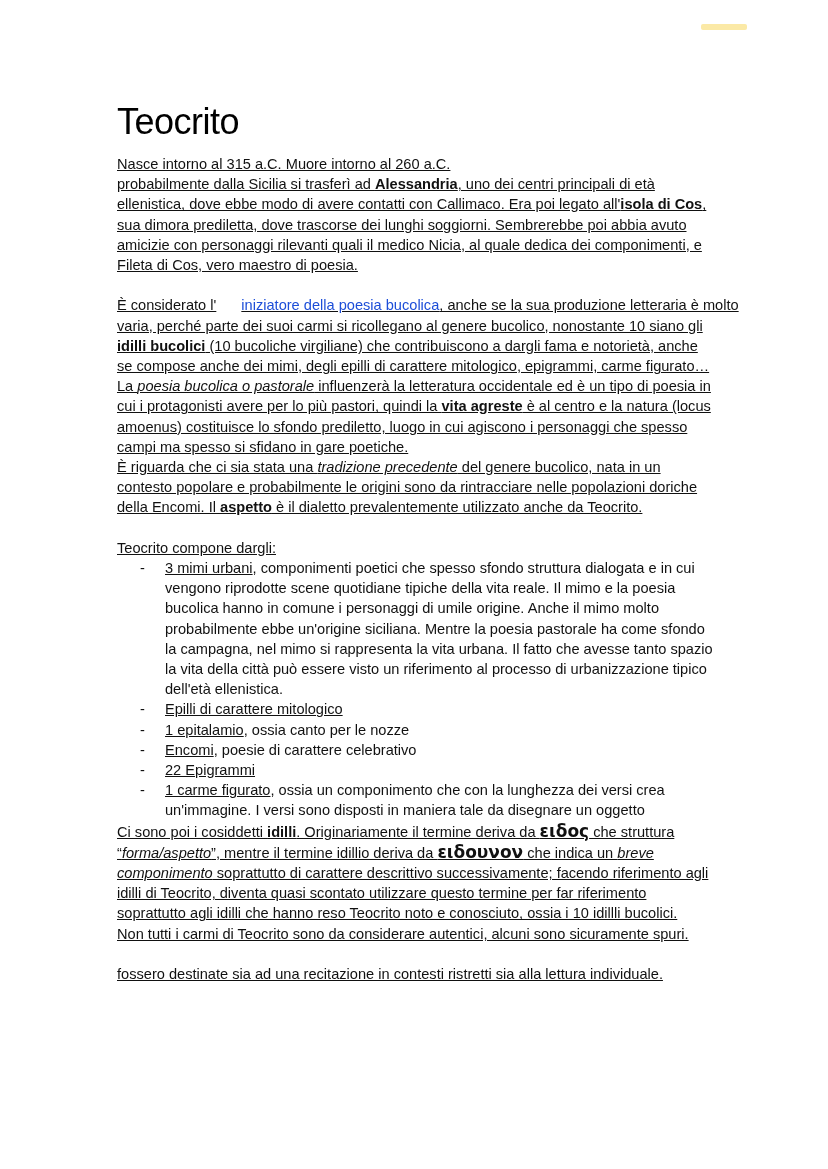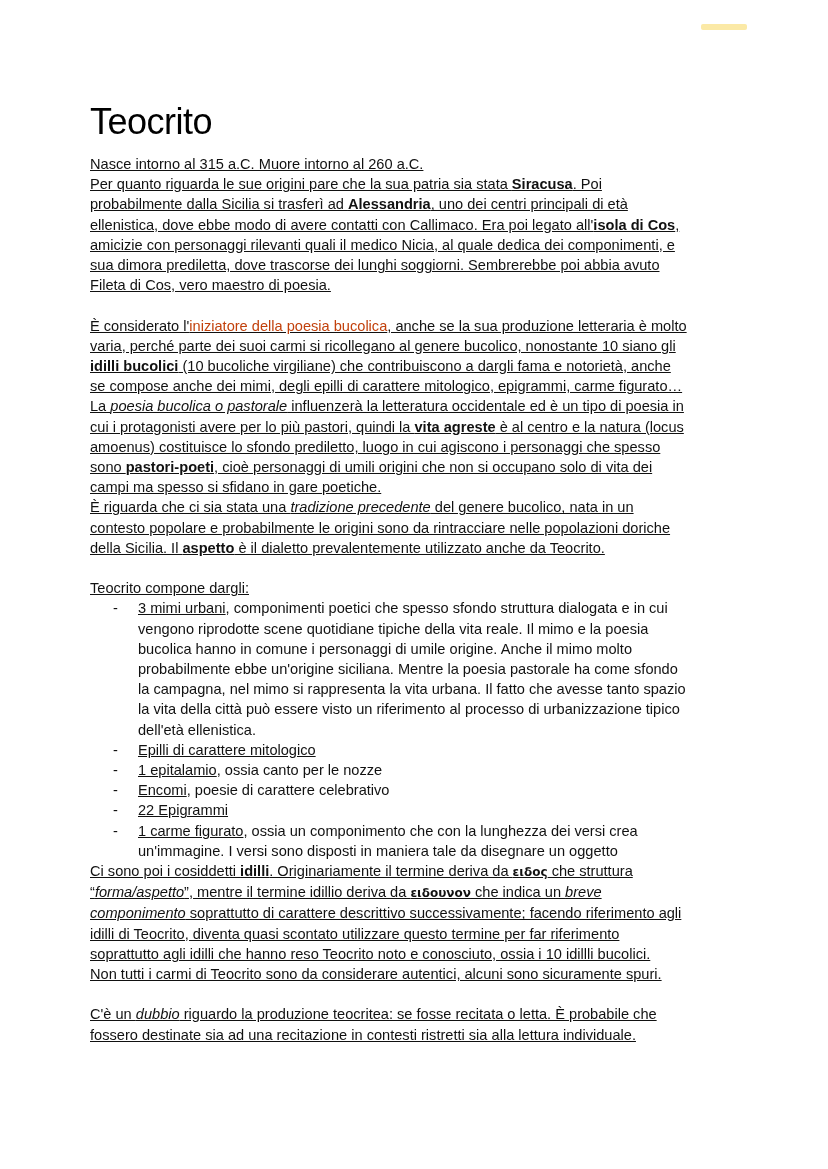--- a/index.html
+++ b/index.html
@@ -1,65 +1,63 @@
 <!DOCTYPE html>
 <html><head>
 <meta charset="utf-8">
 <style>
   html, body { margin: 0; padding: 0; background: #ffffff; }
   body { width: 828px; height: 1169px; position: relative; overflow: hidden;
          font-family: "Liberation Sans", sans-serif; color: #111; }
   .marker { position: absolute; left: 701px; top: 24px; width: 46px; height: 6px;
             background: #fbe9a6; border-radius: 2px; }
-  .page { position: absolute; left: 90px; top: 100px; width: 640px; }
+  .page { position: absolute; left: 117px; top: 100px; width: 640px; }
   h1 { font-family: "Liberation Sans", sans-serif; font-weight: 400; font-size: 36px;
        margin: 0 0 10px 0; letter-spacing: -0.5px; line-height: 44px; color: #000; }
   .p { font-size: 14.6px; line-height: 20.2px; margin: 0; white-space: nowrap; text-decoration: underline; }
   .gap { height: 20.2px; }
   b { font-weight: 700; }
-  .red { color: #c2410c; }
+  .red { color: #1d4ed8; margin-left: 25px; }
   u { text-decoration: underline; }
   .list { margin: 0; padding: 0; list-style: none; }
   .li { position: relative; padding-left: 48px; font-size: 14.6px; line-height: 20.2px; white-space: nowrap; }
   .li .dash { position: absolute; left: 23px; top: 0; }
-  .greek { font-family: "DejaVu Sans", sans-serif; font-weight: 700; font-size: 12px; }
+  .greek { font-family: "DejaVu Sans", sans-serif; font-weight: 700; font-size: 17px; }
 </style>
 </head>
 <body>
 
 <div class="marker"></div>
 
 <div class="page">
   <h1>Teocrito</h1>
 
   <div>
     <p class="p"><span>Nasce intorno al 315 a.C. Muore intorno al 260 a.C.</span></p>
-    <p class="p"><span>Per quanto riguarda le sue origini pare che la sua patria sia stata </span><b>Siracusa</b><span>. Poi</span></p>
     <p class="p"><span>probabilmente dalla Sicilia si trasferì ad </span><b>Alessandria</b><span>, uno dei centri principali di età</span></p>
     <p class="p"><span>ellenistica, dove ebbe modo di avere contatti con Callimaco. Era poi legato all'</span><b>isola di Cos</b><span>,</span></p>
+    <p class="p">sua dimora prediletta, dove trascorse dei lunghi soggiorni. Sembrerebbe poi abbia avuto</p>
     <p class="p">amicizie con personaggi rilevanti quali il medico Nicia, al quale dedica dei componimenti, e</p>
-    <p class="p">sua dimora prediletta, dove trascorse dei lunghi soggiorni. Sembrerebbe poi abbia avuto</p>
     <p class="p">Fileta di Cos, vero maestro di poesia.</p>
   </div>
 
   <div class="gap"></div>
 
   <div>
     <p class="p"><span>È considerato l'</span><span class="red">iniziatore della poesia bucolica</span><span>, anche se la sua produzione letteraria è molto</span></p>
     <p class="p">varia, perché parte dei suoi carmi si ricollegano al genere bucolico, nonostante 10 siano gli</p>
     <p class="p"><b>idilli bucolici</b><span> (10 bucoliche virgiliane) che contribuiscono a dargli fama e notorietà, anche</span></p>
     <p class="p">se compose anche dei mimi, degli epilli di carattere mitologico, epigrammi, carme figurato…</p>
     <p class="p"><span>La </span><i>poesia bucolica o pastorale</i><span> influenzerà la letteratura occidentale ed è un tipo di poesia in</span></p>
     <p class="p"><span>cui i protagonisti avere per lo più pastori, quindi la </span><b>vita agreste</b><span> è al centro e la natura (locus</span></p>
     <p class="p">amoenus) costituisce lo sfondo prediletto, luogo in cui agiscono i personaggi che spesso</p>
-    <p class="p"><span>sono </span><b>pastori-poeti</b><span>, cioè personaggi di umili origini che non si occupano solo di vita dei</span></p>
     <p class="p">campi ma spesso si sfidano in gare poetiche.</p>
     <p class="p"><span>È riguarda che ci sia stata una </span><i>tradizione precedente</i><span> del genere bucolico, nata in un</span></p>
     <p class="p">contesto popolare e probabilmente le origini sono da rintracciare nelle popolazioni doriche</p>
-    <p class="p"><span>della Sicilia. Il </span><b>aspetto</b><span> è il dialetto prevalentemente utilizzato anche da Teocrito.</span></p>
+    <p class="p"><span>della Encomi. Il </span><b>aspetto</b><span> è il dialetto prevalentemente utilizzato anche da Teocrito.</span></p>
   </div>
 
   <div class="gap"></div>
 
   <div>
     <p class="p">Teocrito compone dargli:</p>
     <div class="list">
 
       <div class="li"><span class="dash">-</span><u>3 mimi urbani</u><span>, componimenti poetici che spesso sfondo struttura dialogata e in cui</span></div>
       <div class="li">vengono riprodotte scene quotidiane tipiche della vita reale. Il mimo e la poesia</div>
@@ -87,16 +85,15 @@
     <p class="p"><span>“</span><i>forma/aspetto</i><span>”, mentre il termine idillio deriva da </span><span class="greek">ειδουνον</span><span> che indica un </span><i>breve</i></p>
     <p class="p"><i>componimento</i><span> soprattutto di carattere descrittivo successivamente; facendo riferimento agli</span></p>
     <p class="p">idilli di Teocrito, diventa quasi scontato utilizzare questo termine per far riferimento</p>
     <p class="p">soprattutto agli idilli che hanno reso Teocrito noto e conosciuto, ossia i 10 idillli bucolici.</p>
     <p class="p">Non tutti i carmi di Teocrito sono da considerare autentici, alcuni sono sicuramente spuri.</p>
   </div>
 
   <div class="gap"></div>
 
   <div>
-    <p class="p"><span>C'è un </span><i>dubbio</i><span> riguardo la produzione teocritea: se fosse recitata o letta. È probabile che</span></p>
     <p class="p">fossero destinate sia ad una recitazione in contesti ristretti sia alla lettura individuale.</p>
   </div>
 </div>
 
 </body></html>

